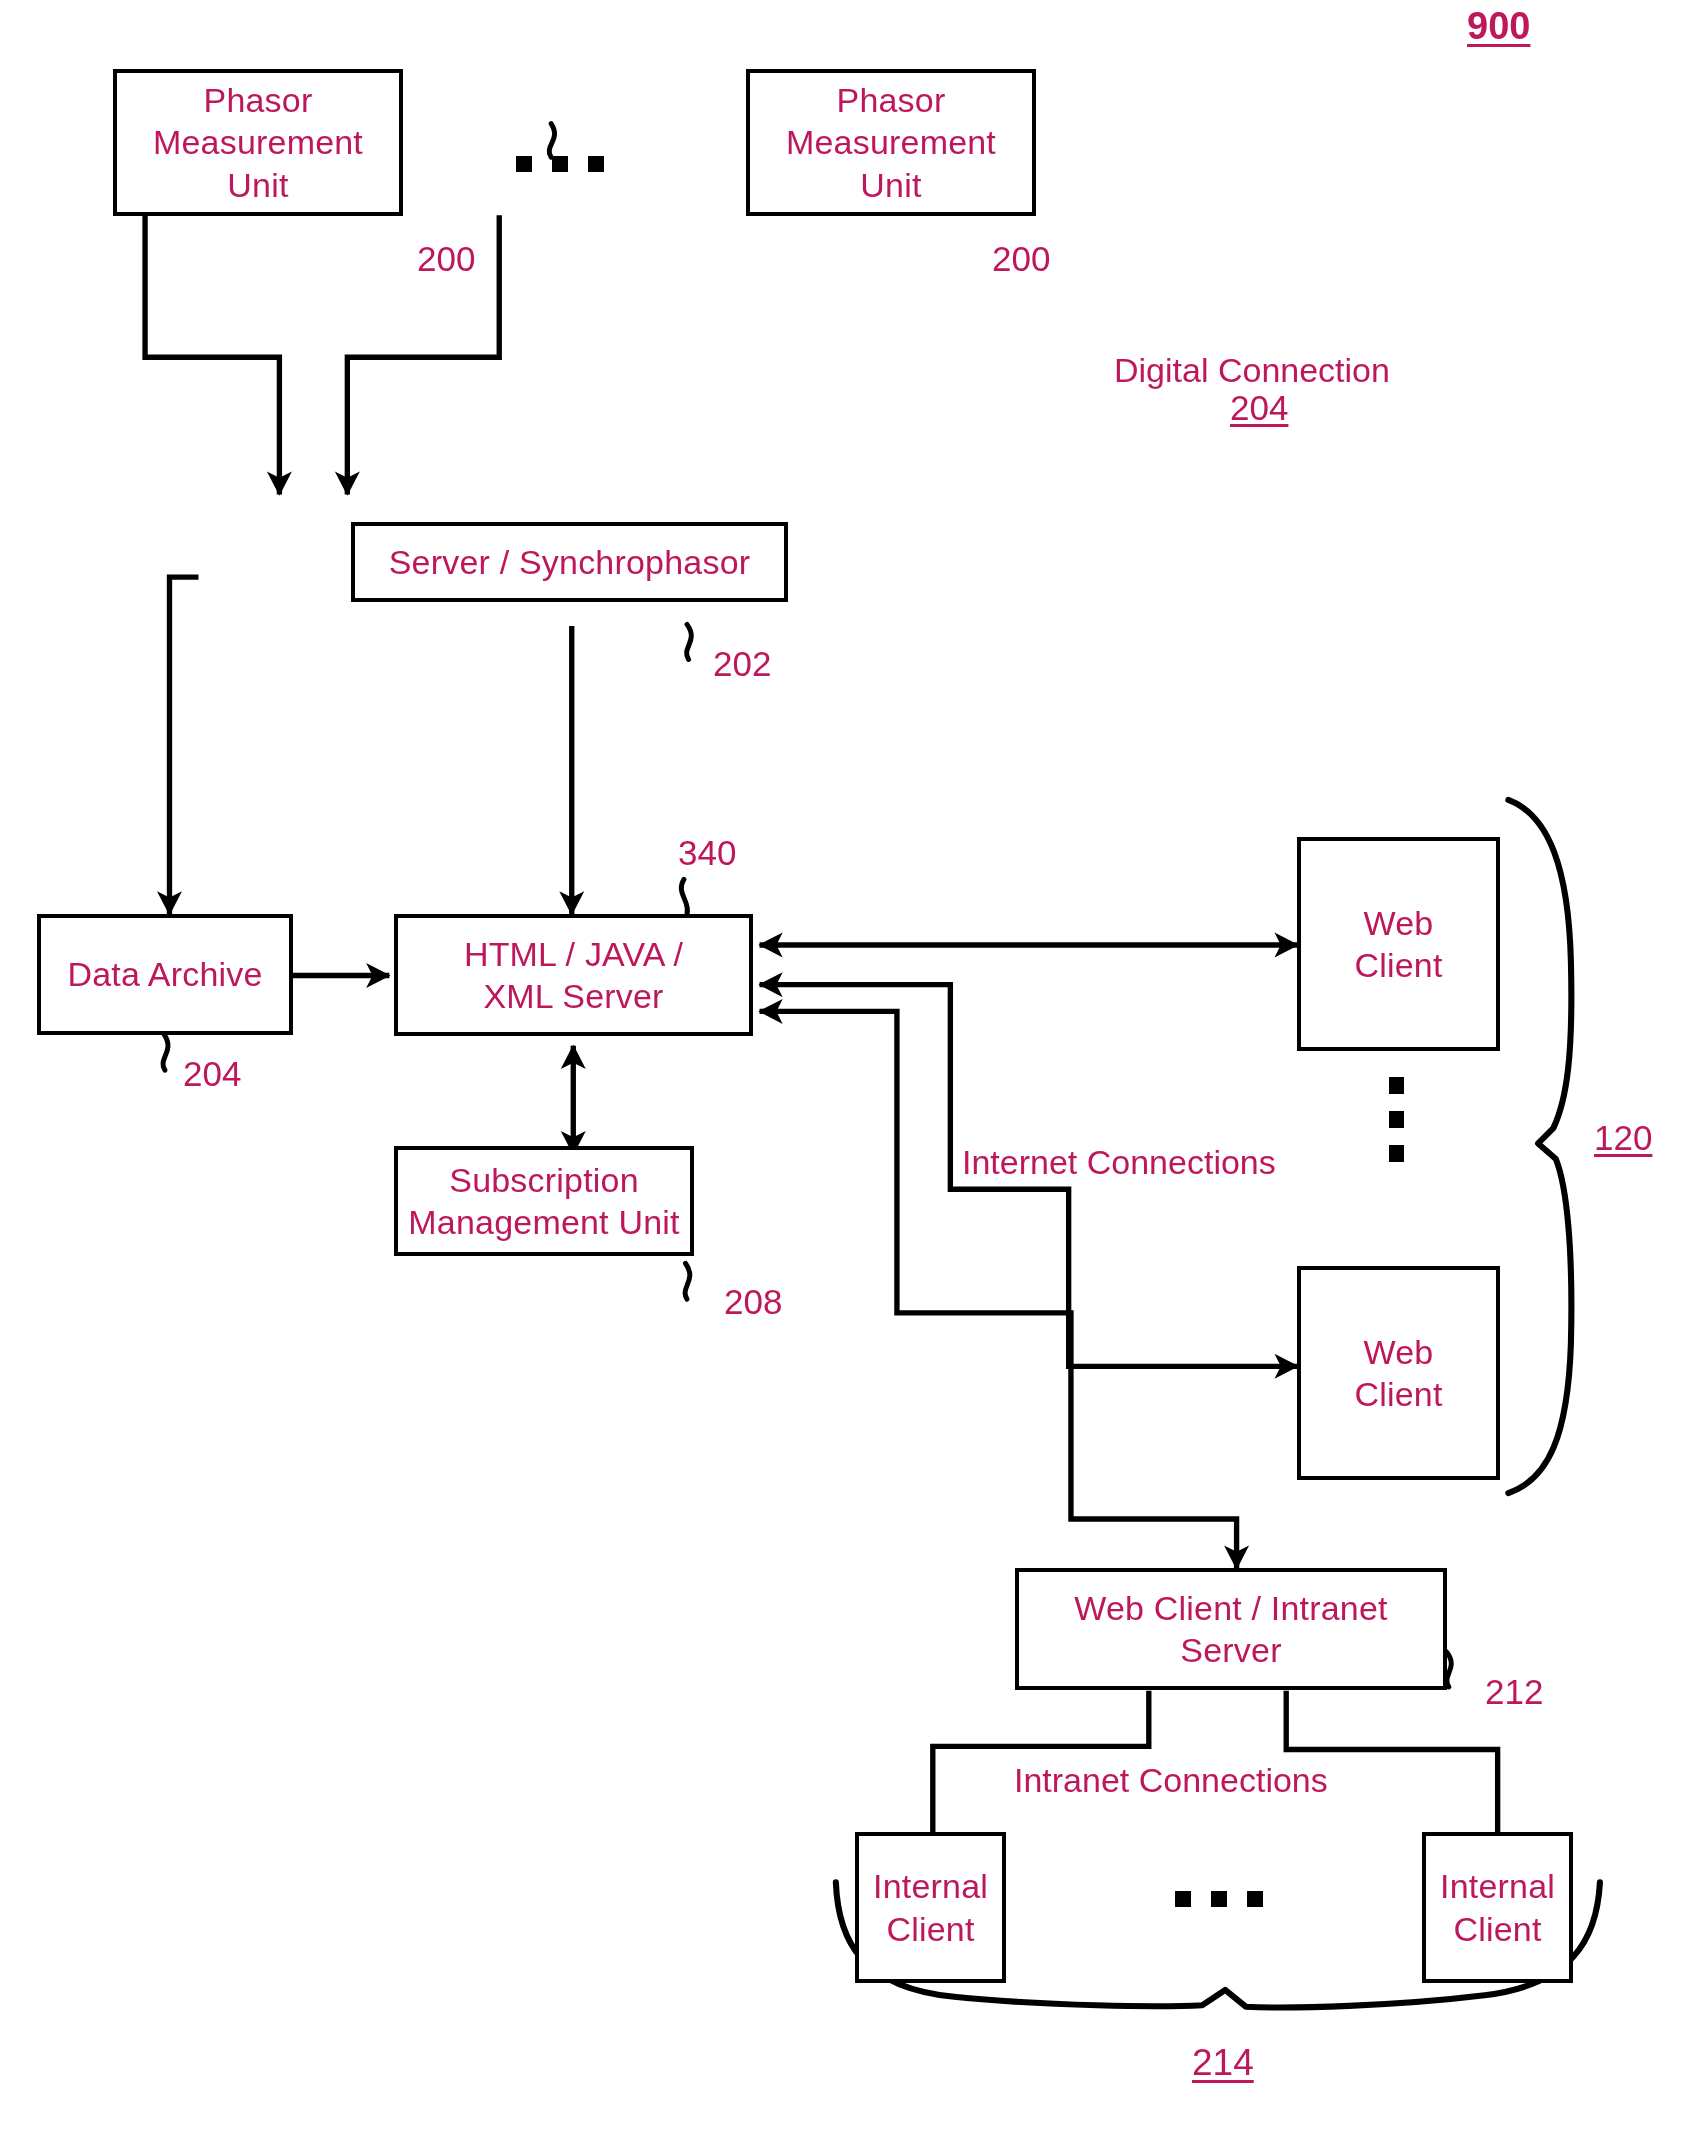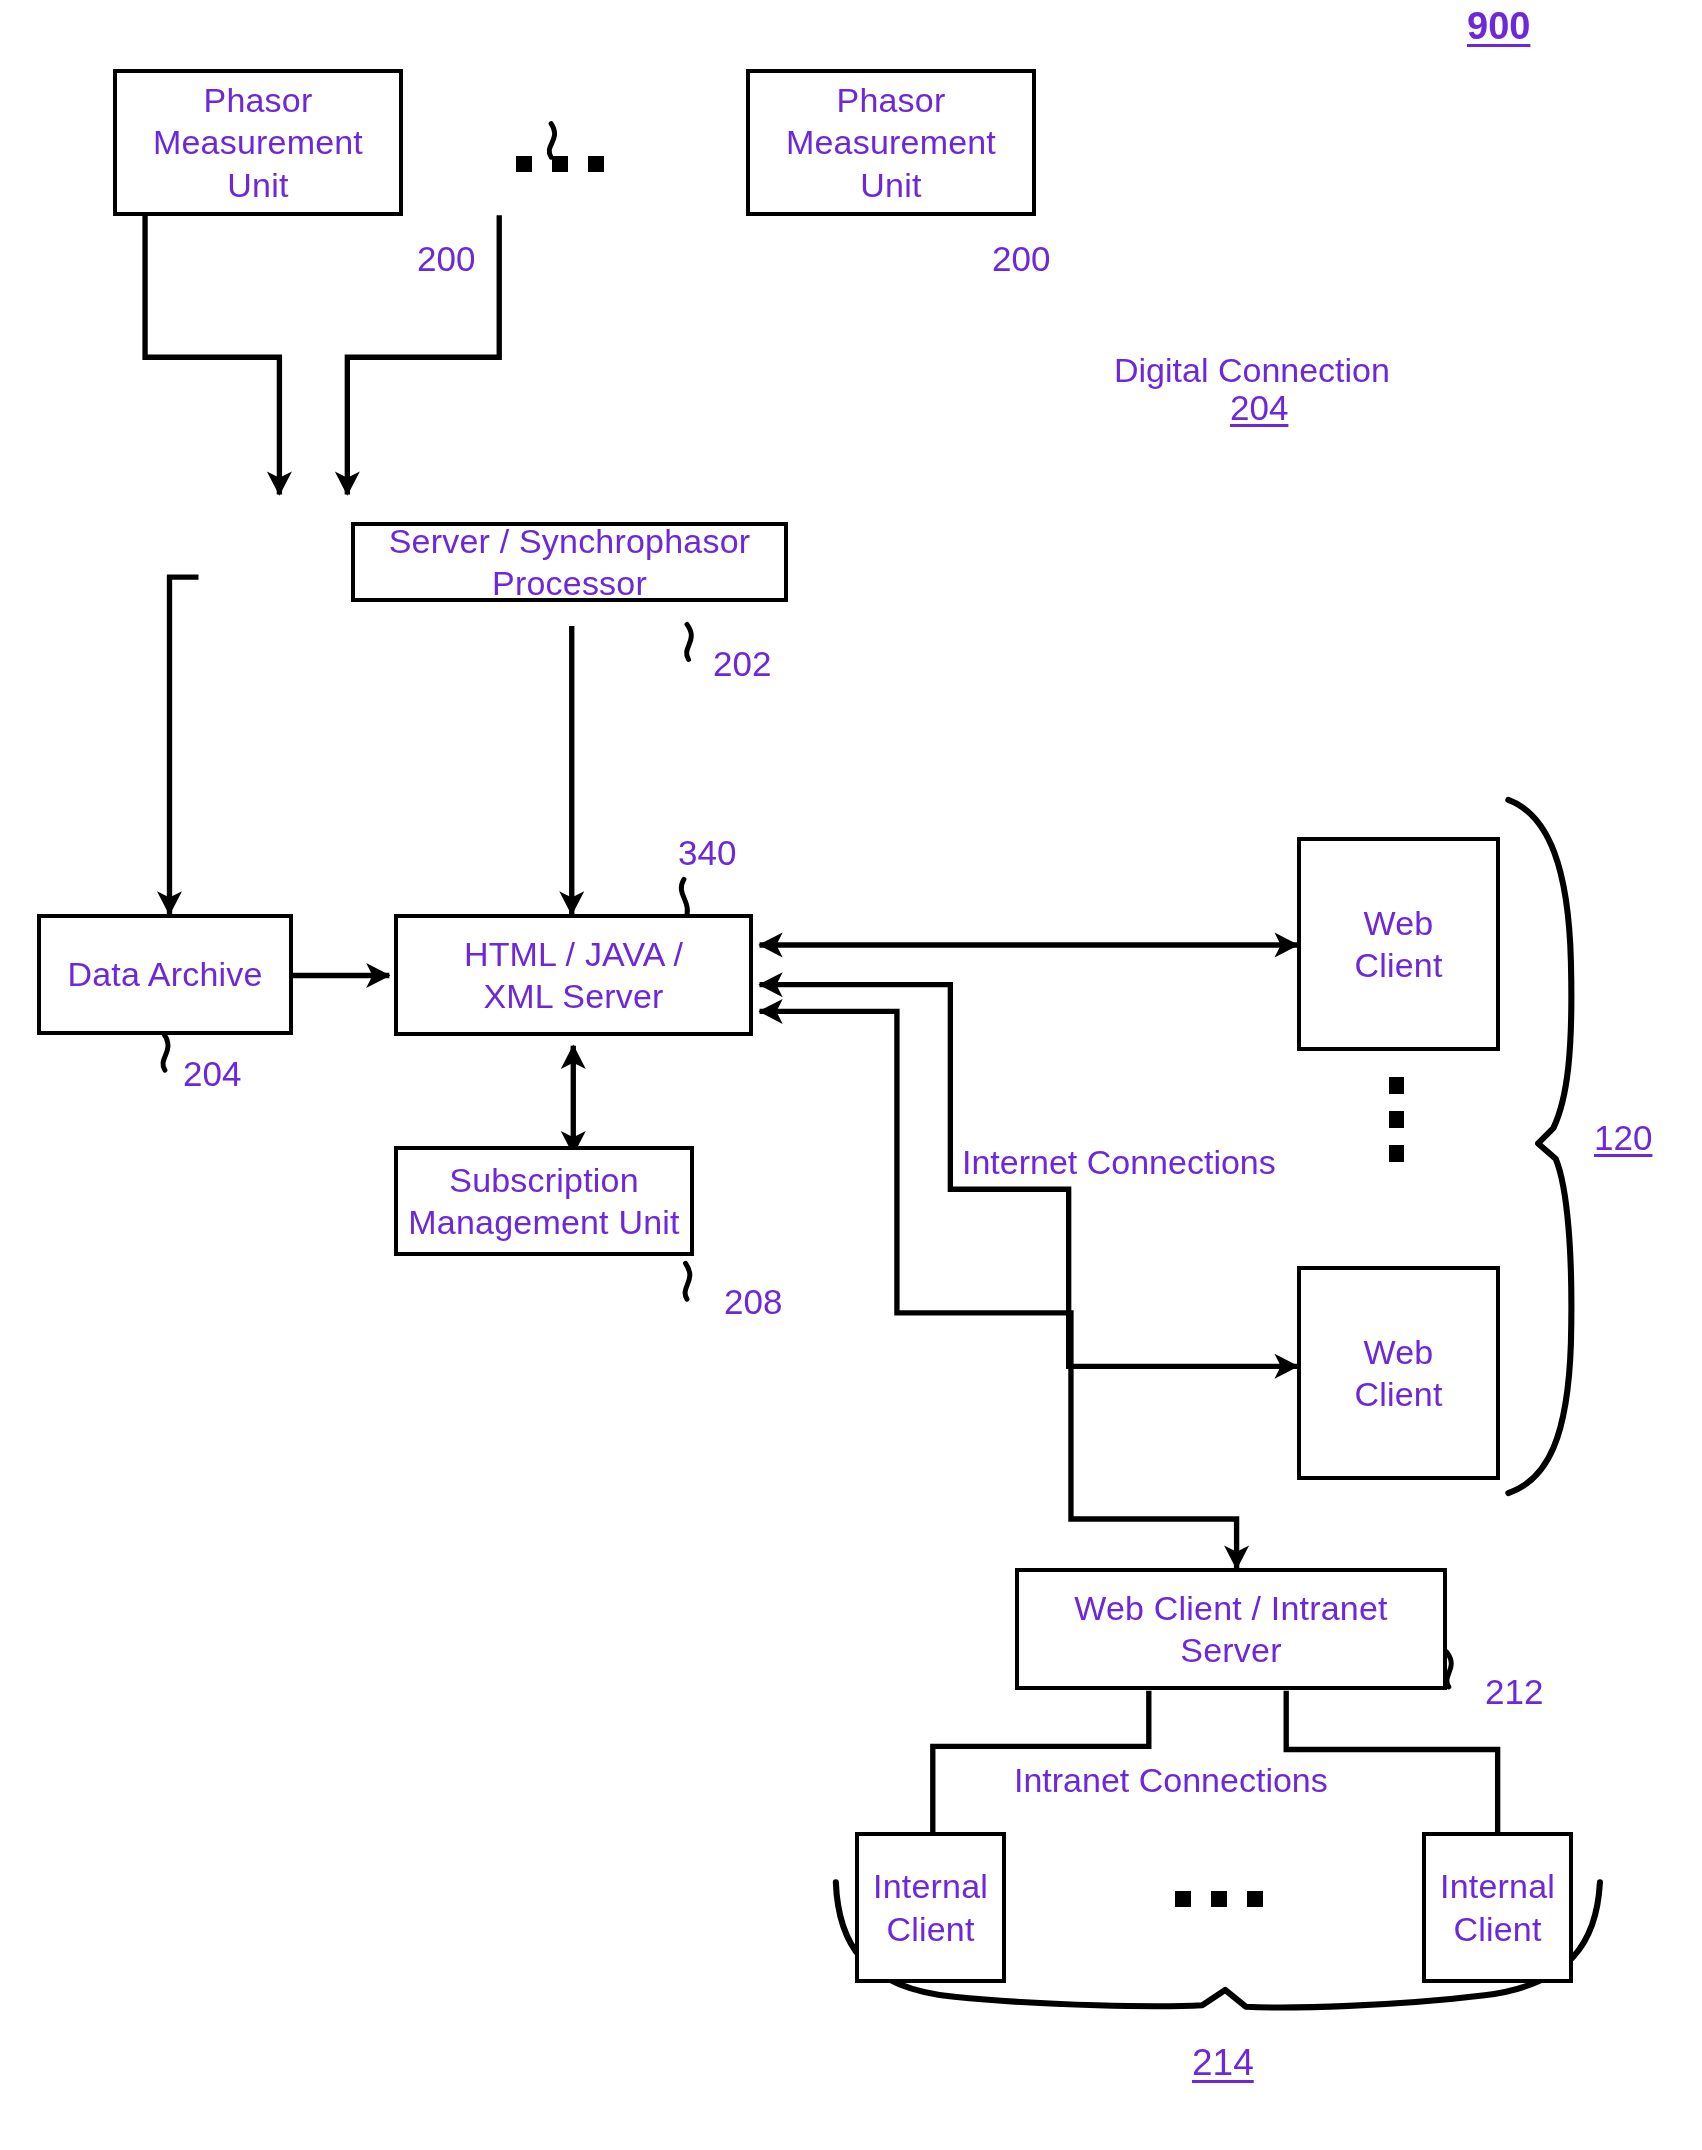--- a/index.html
+++ b/index.html
@@ -6,21 +6,21 @@
     margin: 0;
     padding: 0;
     background: #ffffff;
   }
   #page {
     position: relative;
     width: 1703px;
     height: 2151px;
     background: #ffffff;
     font-family: "Liberation Sans", sans-serif;
-    color: #6d28d9;
+    color: #be185d;
     overflow: hidden;
   }
   #vector-layer {
     position: absolute;
     left: 0;
     top: 0;
     width: 1703px;
     height: 2151px;
   }
   .node {
@@ -180,21 +180,20 @@
     </div>
   </div>
   <div class="ref-num" style="left:992px; top:241px;">200</div>
 
   <div class="free-label" style="left:1114px; top:350px;">Digital Connection</div>
   <div class="ref-num ul" style="left:1230px; top:390px;">204</div>
 
   <div class="node" style="left:351px; top:522px; width:437px; height:80px;">
     <div class="lbl-two-line">
       <span>Server / Synchrophasor</span>
-      <span>Processor</span>
     </div>
   </div>
   <div class="ref-num" style="left:713px; top:646px;">202</div>
 
   <div class="node" style="left:37px; top:914px; width:256px; height:121px;">
     <span>Data Archive</span>
   </div>
   <div class="ref-num" style="left:183px; top:1056px;">204</div>
 
   <div class="node" style="left:394px; top:914px; width:359px; height:122px;">

